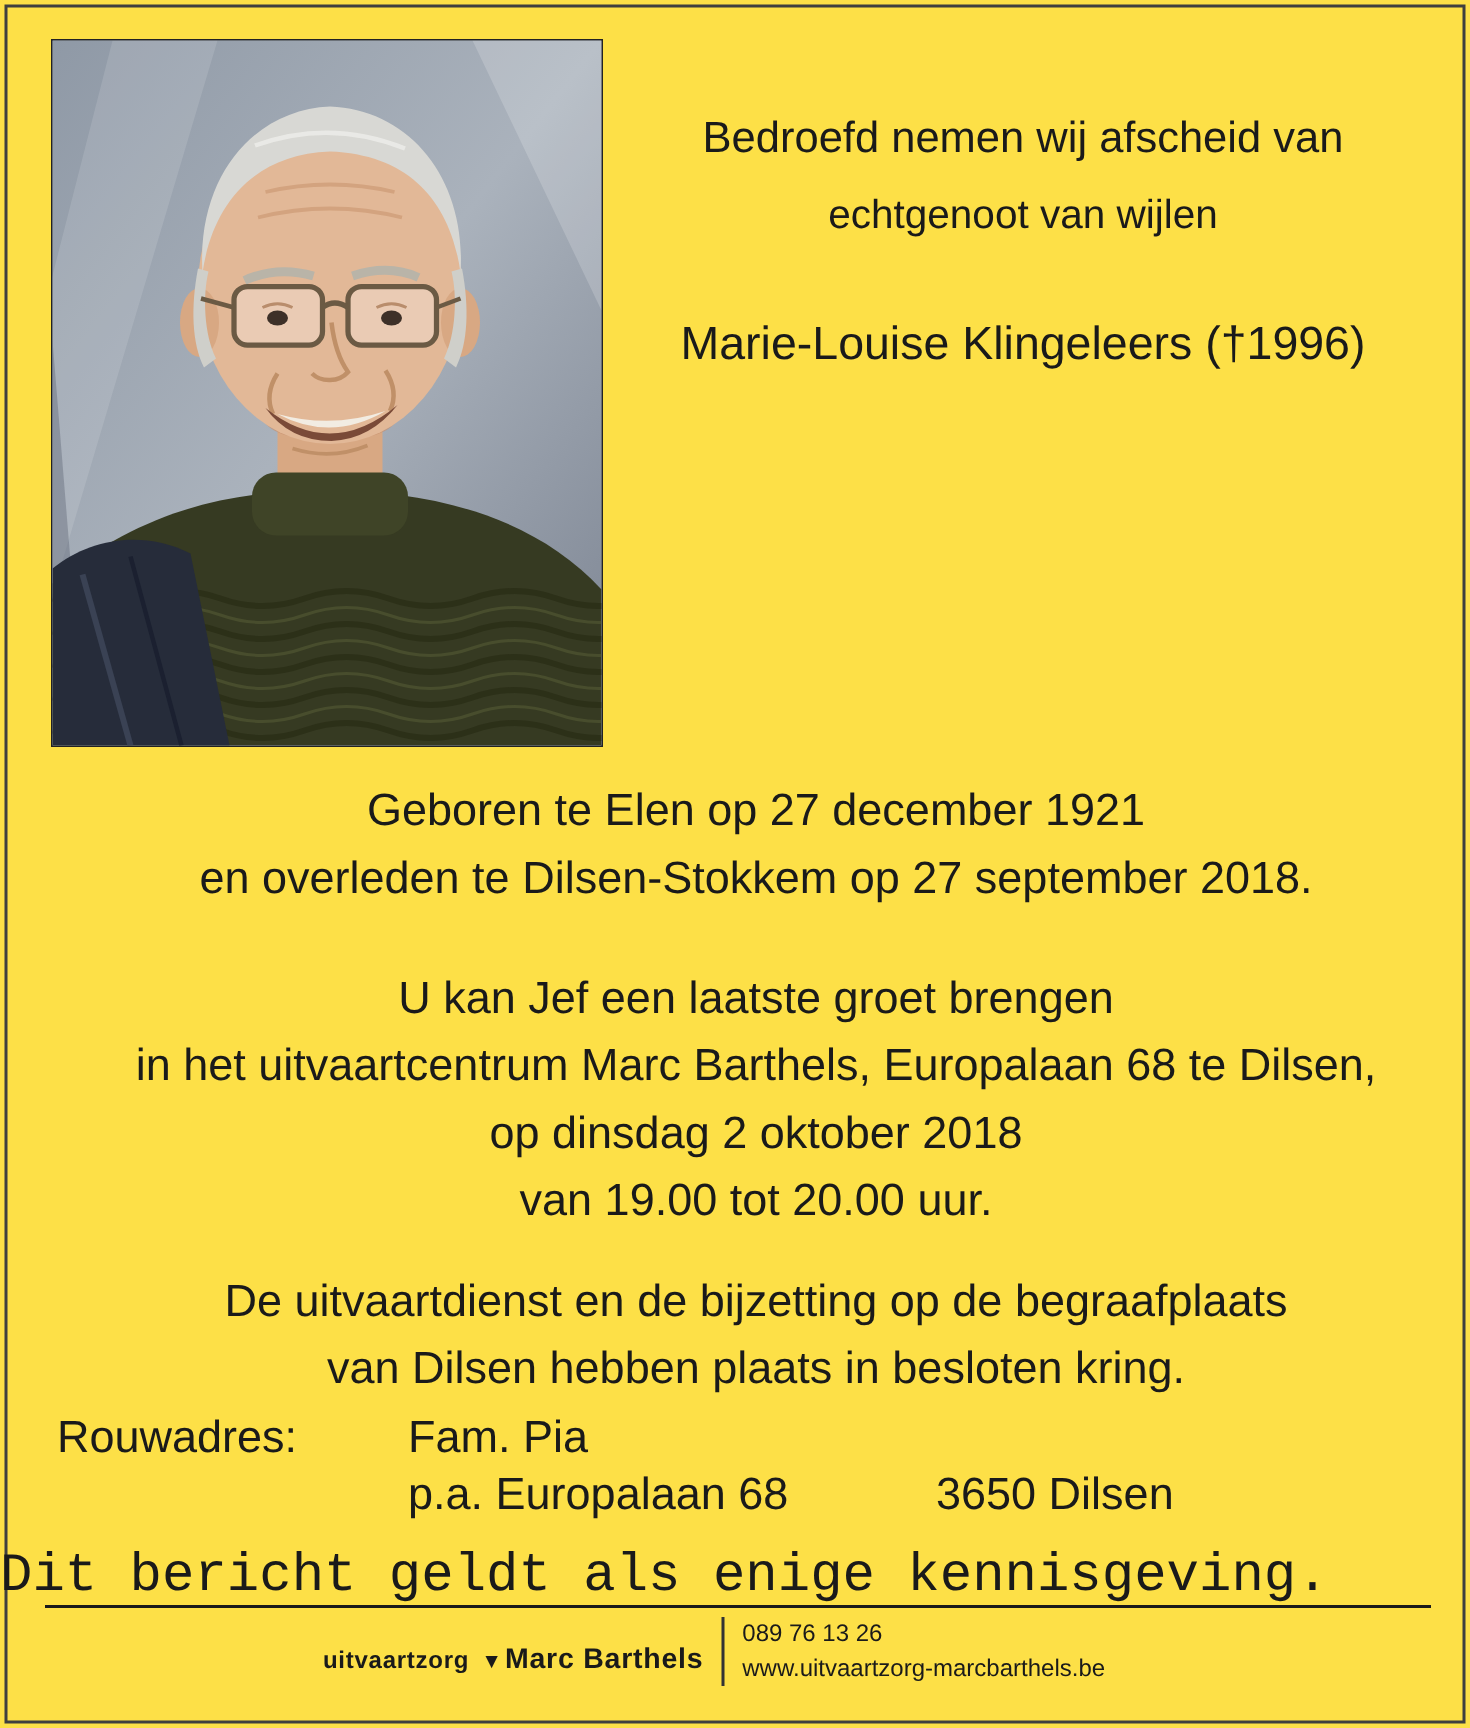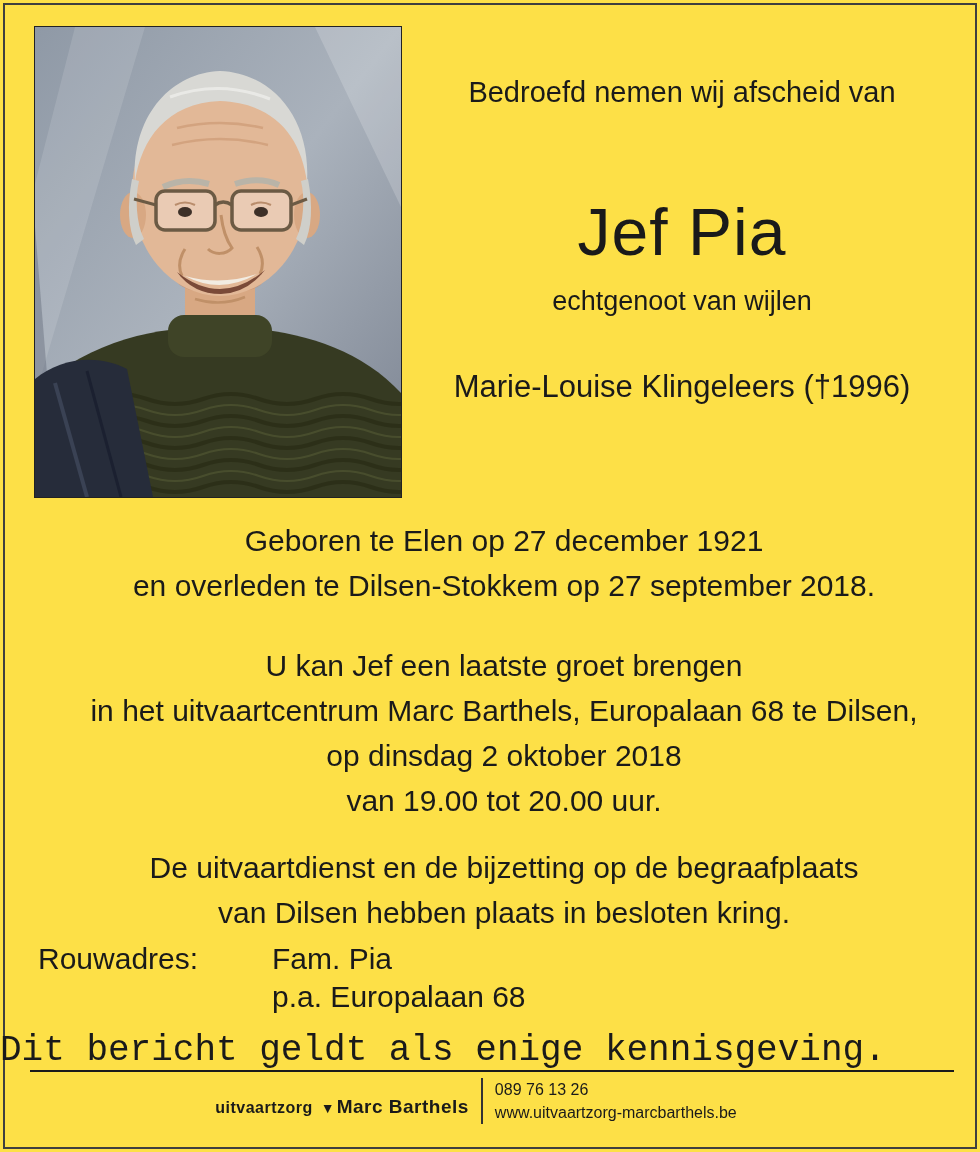--- a/index.html
+++ b/index.html
@@ -127,21 +127,20 @@
       <path d="M222,220 q9,14 3,27" stroke="#c09068" stroke-width="3" fill="none"></path>
 
       <path d="M142,245 Q186,280 230,243 Q212,266 186,267 Q158,267 142,245 Z" fill="#7a4a38"></path>
       <path d="M150,249 Q186,268 222,247 Q186,259 150,249 Z" fill="#f2ece2"></path>
       <path d="M160,272 q26,8 50,-2" stroke="#c09068" stroke-width="2.5" fill="none"></path>
     </svg>
   </div>
 
   <div class="header-right">
     <p class="intro">Bedroefd nemen wij afscheid van</p>
-    <p class="name">Jef Pia</p>
     <p class="relation">echtgenoot van wijlen</p>
     <p class="spouse">Marie-Louise Klingeleers (†1996)</p>
   </div>
 
   <div class="main">
     <p>Geboren te Elen op 27 december 1921</p>
     <p>en overleden te Dilsen-Stokkem op 27 september 2018.</p>
 
     <p class="para-visitation">U kan Jef een laatste groet brengen</p>
     <p>in het uitvaartcentrum Marc Barthels, Europalaan 68 te Dilsen,</p>
@@ -149,20 +148,21 @@
     <p>van 19.00 tot 20.00 uur.</p>
 
     <p class="para-service">De uitvaartdienst en de bijzetting op de begraafplaats</p>
     <p>van Dilsen hebben plaats in besloten kring.</p>
   </div>
 
   <div class="rouwadres">
     <span class="rw-label">Rouwadres:</span>
     <span class="rw-name">Fam. Pia</span>
     <span class="rw-address">p.a. Europalaan 68</span>
+    <span class="rw-city">3650 Dilsen</span>
   </div>
 
   <div class="notice">Dit bericht geldt als enige kennisgeving.</div>
 
   <div class="rule"></div>
 
   <div class="footer">
     <div class="brand">
       <span class="brand-prefix">uitvaartzorg</span>
       <span class="brand-mark">▼</span>

